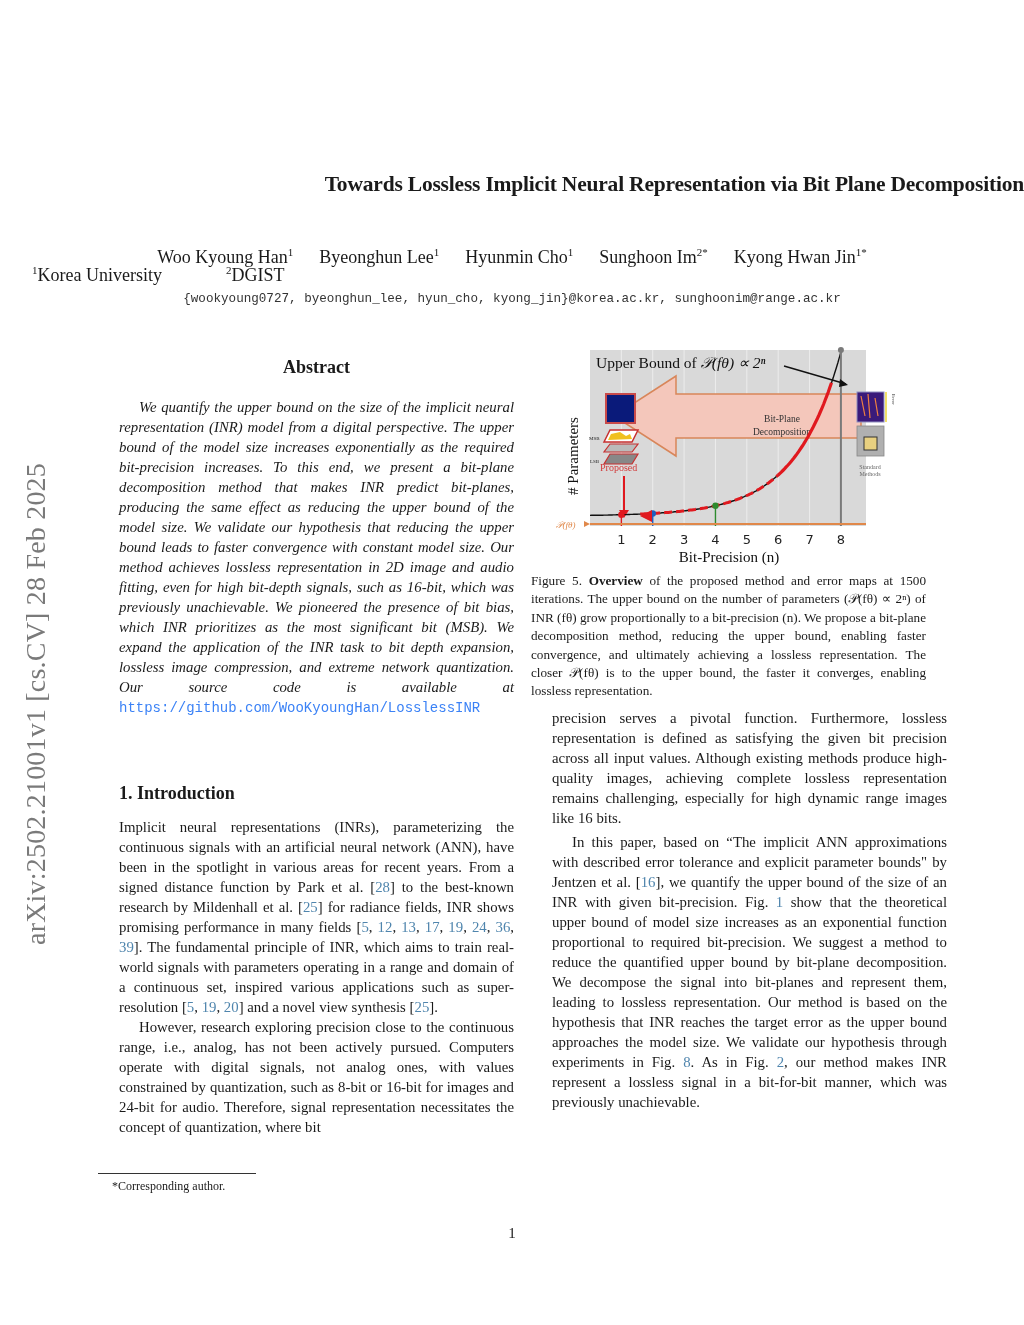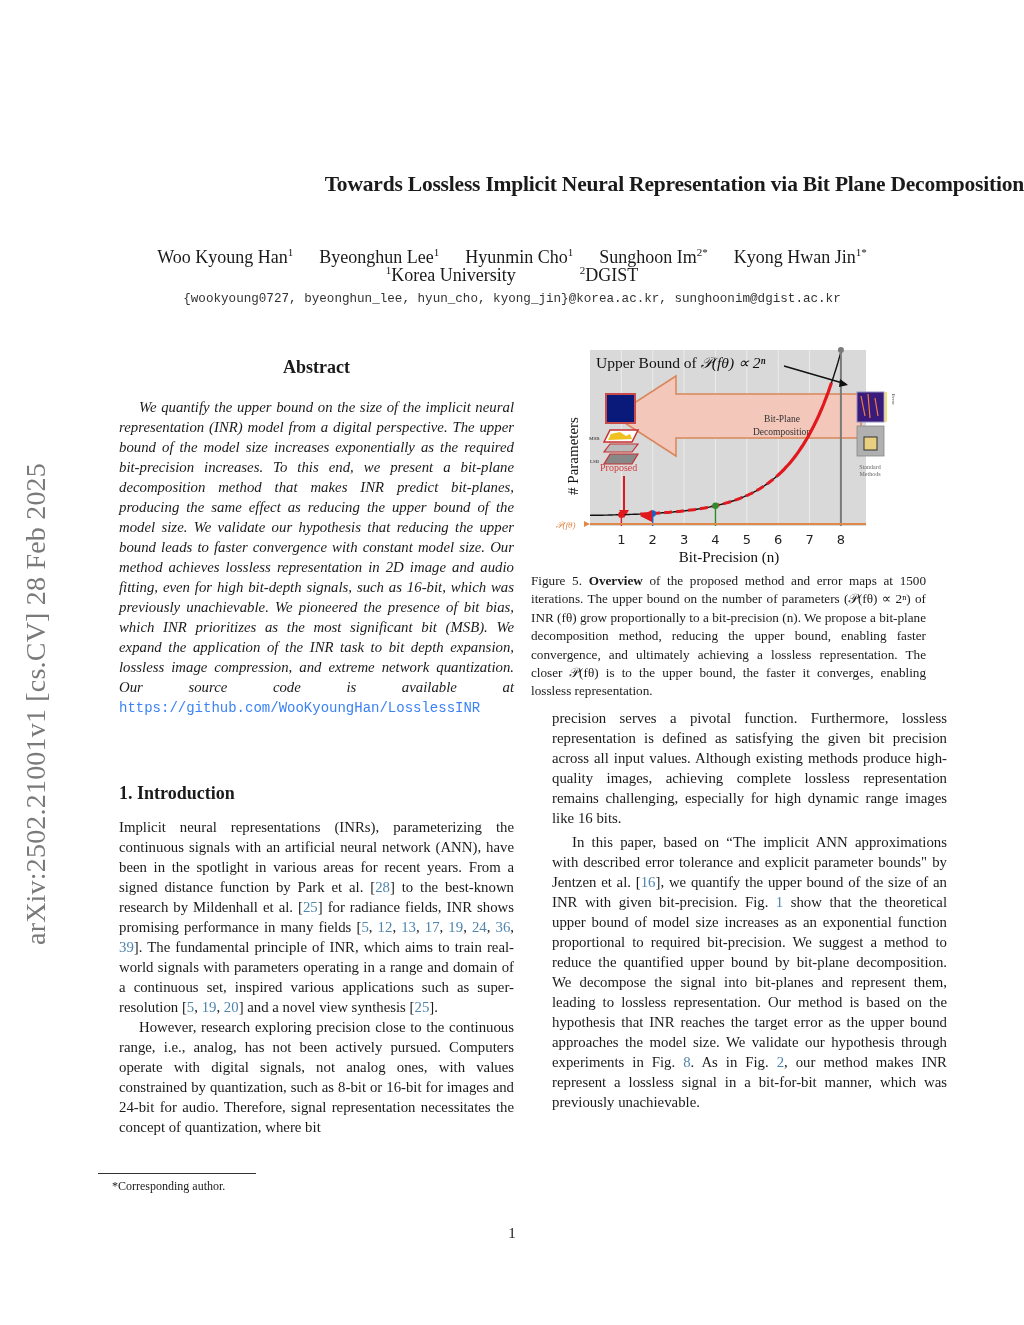--- a/index.html
+++ b/index.html
@@ -4,21 +4,21 @@
 <style>
   html, body { margin:0; padding:0; background:#ffffff; }
   body { width:1024px; height:1325px; position:relative; overflow:hidden;
          font-family:"Liberation Serif", serif; color:#1a1a1a; }
   .abs { position:absolute; }
   .title { left:0; width:1024px; top:172px; text-align:right; font-weight:bold;
            font-size:21.5px; letter-spacing:-0.2px; }
   .authors { left:0; width:1024px; top:240px; text-align:center; font-size:18px; line-height:24px; }
   .authors span.a { margin:0 13px; }
   .authors sup { font-size:11px; }
-  .aff { left:0; width:1024px; top:264px; text-align:center; font-size:18px; }
+  .aff { left:0; width:1024px; top:264px; font-size:18px; }
   .aff span { margin:0 32px; }
   .aff sup { font-size:11px; }
   .emails { left:0; width:1024px; top:292px; text-align:center; font-family:"Liberation Mono", monospace;
             font-size:12.6px; color:#333; }
   .arxiv { left:20px; top:945px; transform-origin:0 0; transform:rotate(-90deg);
            font-size:28px; color:#7a7a7a; white-space:nowrap; letter-spacing:0.2px; }
   .col { width:395px; font-size:14.8px; line-height:20px; text-align:justify;margin-left:21px; }
   .col p { margin:0; text-indent:0; }
   .col p.ind { text-indent:20px; }
   .left { left:98px; }
@@ -38,21 +38,21 @@
   .fig .tick { font-family:"DejaVu Sans", sans-serif; font-size:13px; fill:#222; }
 </style>
 </head>
 <body>
 
 <div class="abs arxiv">arXiv:2502.21001v1  [cs.CV]  28 Feb 2025</div>
 
 <div class="abs title">Towards Lossless Implicit Neural Representation via Bit Plane Decomposition</div>
 <div class="abs authors" id="authors"><span class="a">Woo Kyoung Han<sup>1</sup></span><span class="a">Byeonghun Lee<sup>1</sup></span><span class="a">Hyunmin Cho<sup>1</sup></span><span class="a">Sunghoon Im<sup>2*</sup></span><span class="a">Kyong Hwan Jin<sup>1*</sup></span></div>
 <div class="abs aff" id="affs"><span><sup>1</sup>Korea University</span><span><sup>2</sup>DGIST</span></div>
-<div class="abs emails">{wookyoung0727, byeonghun_lee, hyun_cho, kyong_jin}@korea.ac.kr, sunghoonim@dgist.ac.kr</div>
+<div class="abs emails">{wookyoung0727, byeonghun_lee, hyun_cho, kyong_jin}@korea.ac.kr, sunghoonim@range.ac.kr</div>
 
 <div class="abs left col" style="top:357px;">
   <h2 class="abs-h">Abstract</h2>
   <p class="ind abstract-txt" style="margin-top:20px;"><span>We quantify the upper bound on the size of the implicit neural representation (INR) model from a digital perspective. The upper bound of the model size increases exponentially as the required bit-precision increases. To this end, we present a bit-plane decomposition method that makes INR predict bit-planes, producing the same effect as reducing the upper bound of the model size.  We validate our hypothesis that reducing the upper bound leads to faster convergence with constant model size. Our method achieves lossless representation in 2D image and audio fitting, even for high bit-depth signals, such as 16-bit, which was previously unachievable. We pioneered the presence of bit bias, which INR prioritizes as the most significant bit (MSB). We expand the application of the INR task to bit depth expansion, lossless image compression, and extreme network quantization. Our source code is available at</span> <span class="link">https://github.com/WooKyoungHan/LosslessINR</span></p>
 </div>
 
 <div class="abs left col" style="top:783px;">
   <h3 class="sec">1. Introduction</h3>
   <p style="margin-top:14px;" id="p1">Implicit neural representations (INRs), parameterizing the continuous signals with an artificial neural network (ANN), have been in the spotlight in various areas for recent years. From a signed distance function by Park et al. [<span class="cite">28</span>] to the best-known research by Mildenhall et al. [<span class="cite">25</span>] for radiance fields, INR shows promising performance in many fields [<span class="cite">5</span>, <span class="cite">12</span>, <span class="cite">13</span>, <span class="cite">17</span>, <span class="cite">19</span>, <span class="cite">24</span>, <span class="cite">36</span>, <span class="cite">39</span>]. The fundamental principle of INR, which aims to train real-world signals with parameters operating in a range and domain of a continuous set, inspired various applications such as super-resolution [<span class="cite">5</span>, <span class="cite">19</span>, <span class="cite">20</span>] and a novel view synthesis [<span class="cite">25</span>].</p>
   <p class="ind">However, research exploring precision close to the continuous range, i.e., analog, has not been actively pursued. Computers operate with digital signals, not analog ones, with values constrained by quantization, such as 8-bit or 16-bit for images and 24-bit for audio.  Therefore, signal representation necessitates the concept of quantization, where bit</p>

